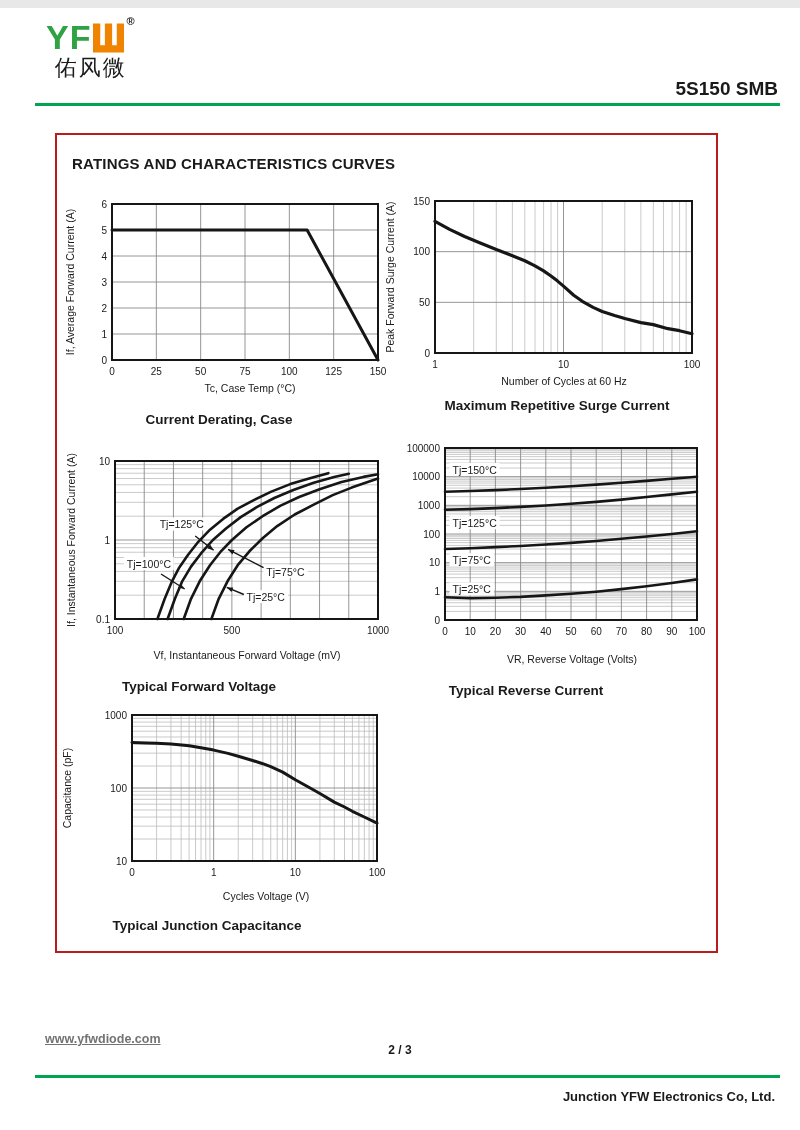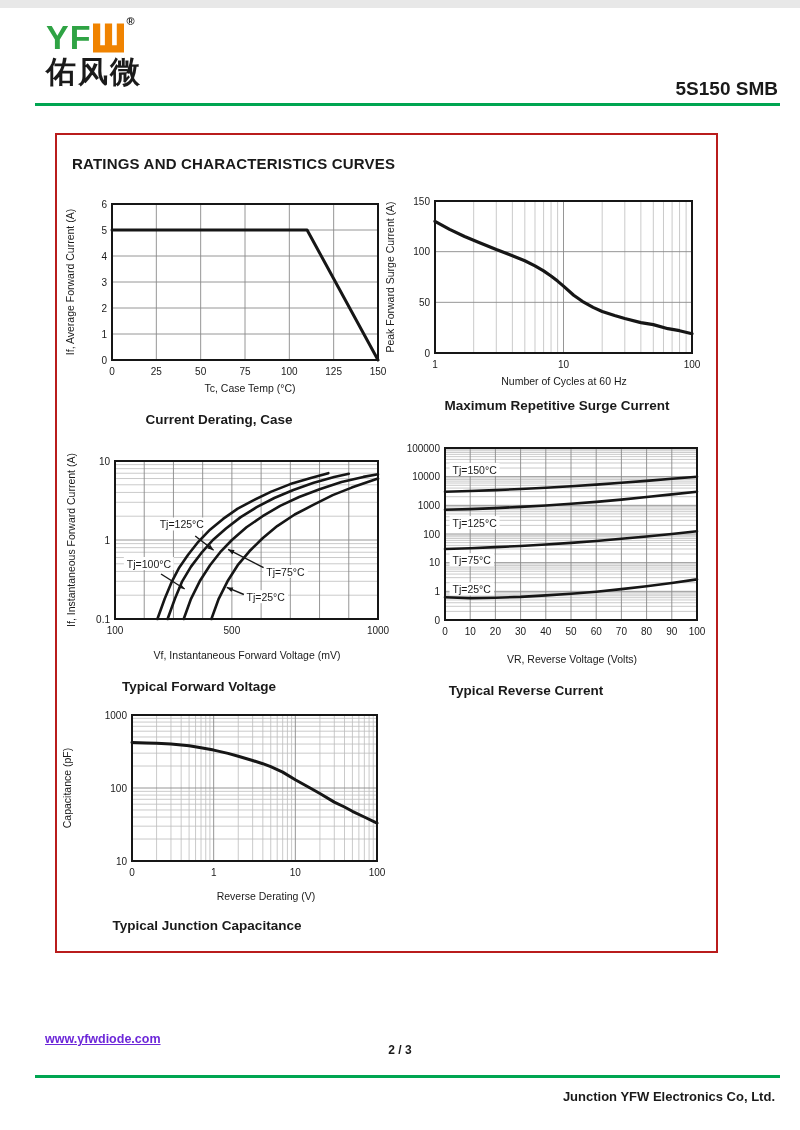--- a/index.html
+++ b/index.html
@@ -2,21 +2,21 @@
 <html><head>
 <meta charset="utf-8">
 <style>
   html,body{margin:0;padding:0;background:#e8e8e8;}
   #page{position:relative;width:800px;height:1130px;background:#ffffff;margin:8px auto;
         font-family:"Liberation Sans",sans-serif;color:#1a1a1a;overflow:hidden;text-align:center;}
   .abs{position:absolute;}
   
   .logo-en{font-weight:bold;font-size:34px;line-height:1;letter-spacing:1px;display:flex;align-items:flex-start;}
   .logo-reg{font-size:11px;font-weight:bold;margin-left:2px;margin-top:-4px;}
-  .logo-cjk{font-weight:bold;font-size:30px;line-height:1;margin-top:3px;letter-spacing:2px;}
+  .logo-cjk{font-weight:normal;font-size:22px;line-height:1;margin-top:3px;letter-spacing:2px;}
   .rule{height:3px;}
   .part-number{font-size:19px;font-weight:bold;white-space:nowrap;}
   
   .charts-box{border:2px solid #b91c1c;}
   .section-title{font-size:15px;font-weight:bold;letter-spacing:.2px;white-space:nowrap;}
   .rot{position:absolute;transform:translate(-50%,-50%) rotate(-90deg);white-space:nowrap;font-size:10.5px;}
   .axlbl{position:absolute;transform:translate(-50%,-50%);white-space:nowrap;font-size:10.5px;}
   .cap{position:absolute;transform:translate(-50%,-50%);white-space:nowrap;font-size:13.5px;font-weight:bold;}
   svg text{font-family:"Liberation Sans",sans-serif;fill:#1a1a1a;}
   
@@ -316,21 +316,21 @@
       <rect x="40" y="12" width="245" height="146" fill="none" stroke="#161616" stroke-width="2"></rect>
       <text x="40" y="173" text-anchor="middle" font-size="10">0</text>
       <text x="121.66666666666666" y="173" text-anchor="middle" font-size="10">1</text>
       <text x="203.33333333333331" y="173" text-anchor="middle" font-size="10">10</text>
       <text x="285" y="173" text-anchor="middle" font-size="10">100</text>
       <text x="35" y="161.5" text-anchor="end" font-size="10">10</text>
       <text x="35" y="88.5" text-anchor="end" font-size="10">100</text>
       <text x="35" y="15.5" text-anchor="end" font-size="10">1000</text>
     </svg>
   <div class="rot" style="left:67px;top:780px;">Capacitance (pF)</div>
-  <div class="axlbl" style="left:266px;top:888px;">Reverse Derating (V)</div>
+  <div class="axlbl" style="left:266px;top:888px;">Cycles Voltage (V)</div>
   <div class="cap" style="left:207px;top:917px;">Typical Junction Capacitance</div>
 
   <div class="abs rule" style="left: 35px; top: 1067px; width: 745px; background-color: rgb(0, 165, 81);"></div>
-  <a class="abs footer-link" href="#" style="left: 45px; top: 1024px; color: #6d28d9;">www.yfwdiode.com</a>
+  <a class="abs footer-link" href="#" style="left: 45px; top: 1024px; color: #737373;">www.yfwdiode.com</a>
   <div class="abs footer-page" style="left:400px;top:1035px;transform:translateX(-50%);">2 / 3</div>
   <div class="abs footer-company" style="right:25px;top:1081px;">Junction YFW Electronics Co, Ltd.</div>
 
 </div>
 
 </body></html>

